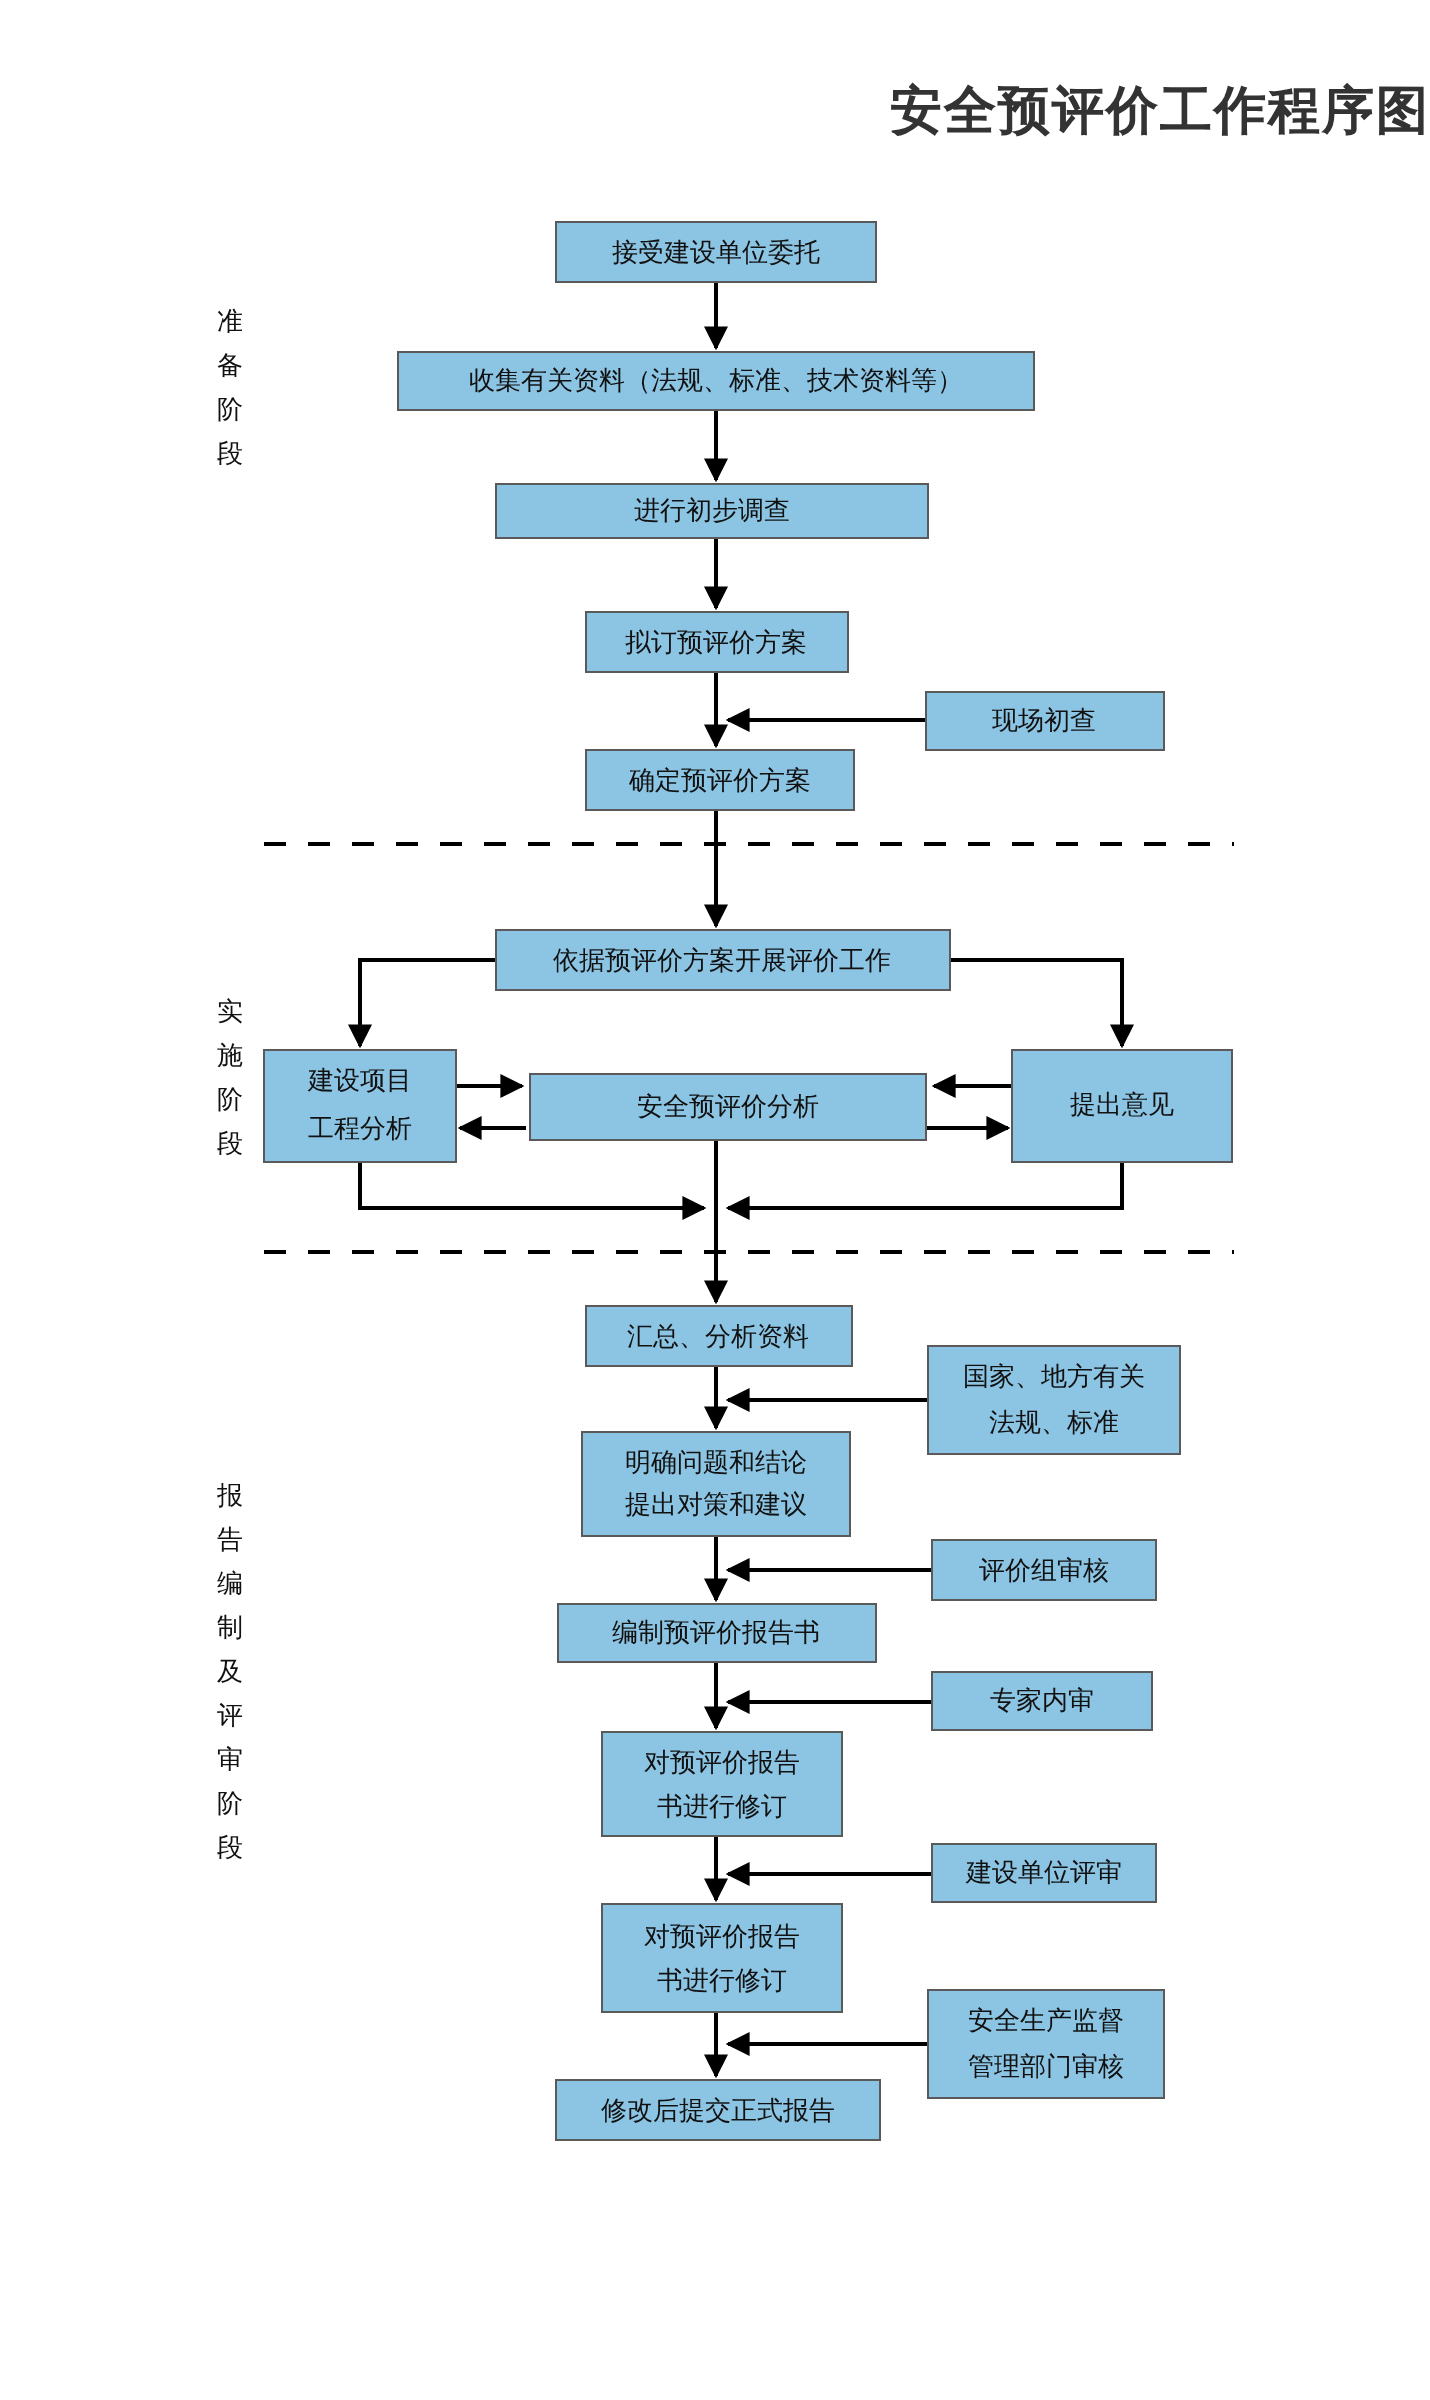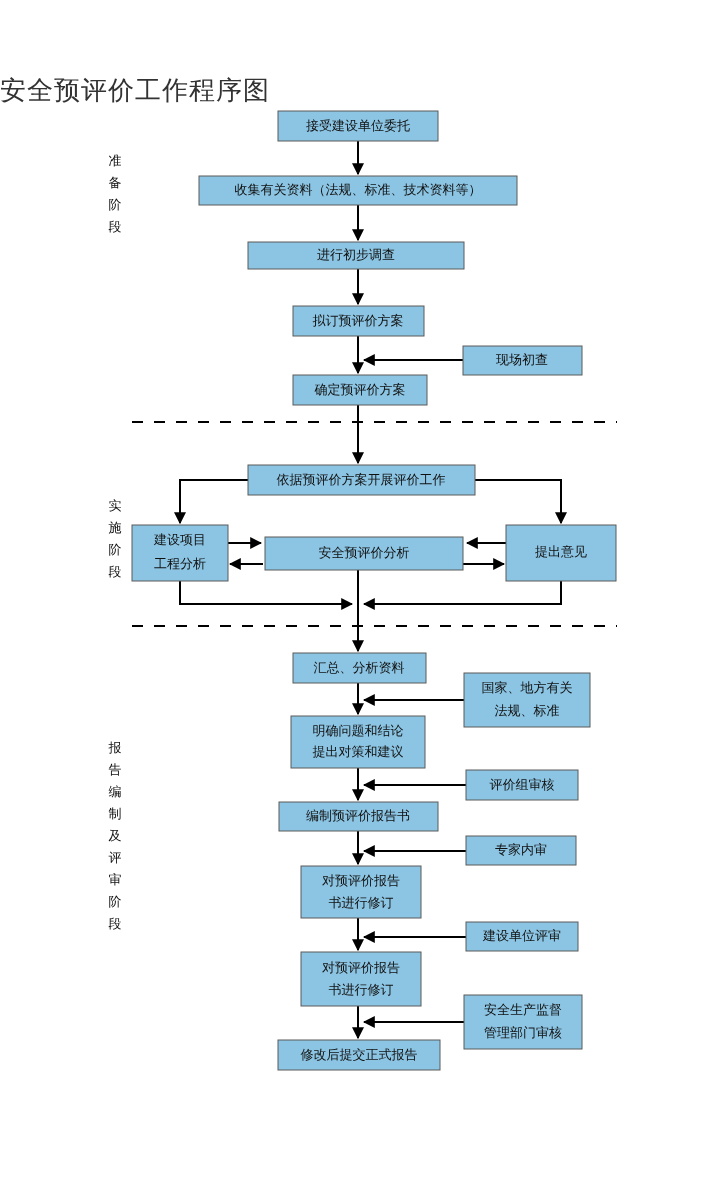--- a/index.html
+++ b/index.html
@@ -16,26 +16,25 @@
     width: 715px;
     height: 1200px;
     background: #ffffff;
     overflow: hidden;
   }
   #chart-title {
     position: absolute;
     left: 0;
     top: 38px;
     width: 715px;
-    text-align: left;
+    text-align: right;
     font-size: 26px;
-    font-weight: normal;
+    font-weight: bold;
     color: #333333;
     letter-spacing: 1px;
-    margin-top: 35px;
   }
   svg#flow {
     position: absolute;
     left: 0;
     top: 0;
     width: 715px;
     height: 1200px;
   }
   .node-rect {
     fill: #8CC5E3;

